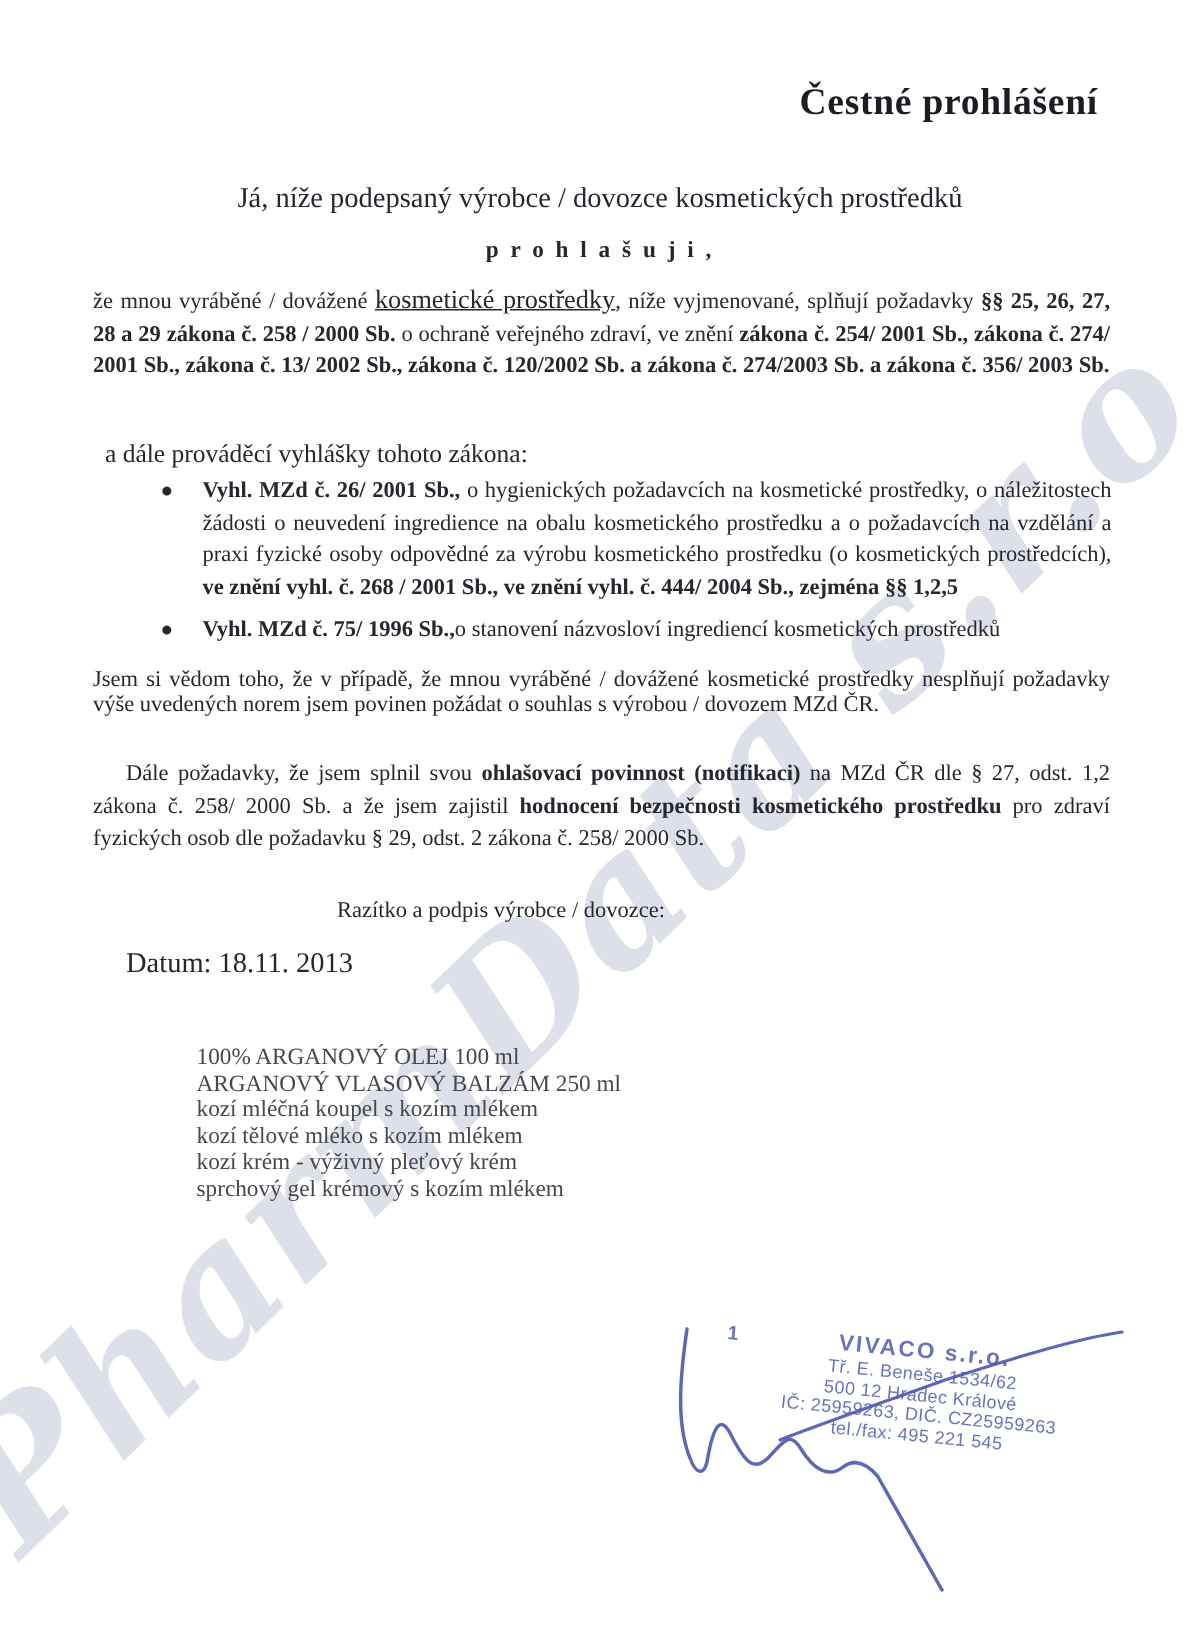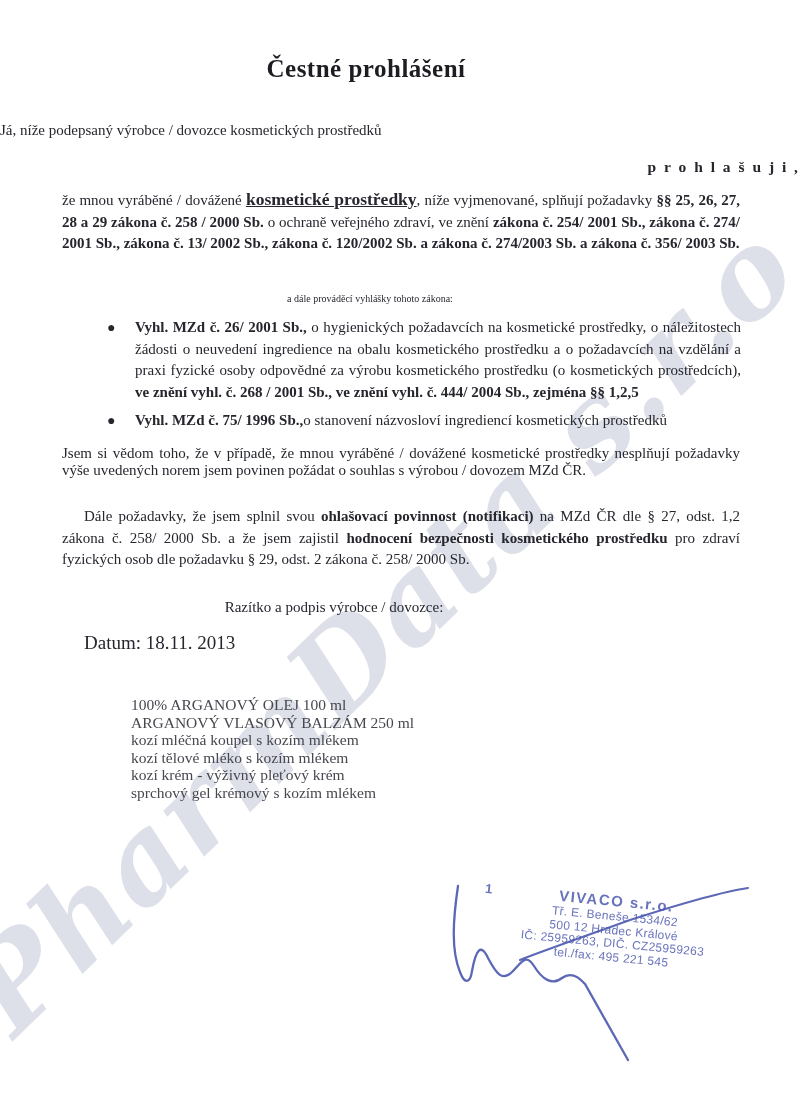--- a/index.html
+++ b/index.html
@@ -10,27 +10,27 @@
   
   .watermark{
     position:absolute;left:-205px;top:545px;width:1200px;text-align:center;
     transform:rotate(-44deg);transform-origin:center;
     font-family:"DejaVu Serif",serif;font-style:italic;font-weight:bold;
     font-size:118px;letter-spacing:2px;white-space:nowrap;
     color:rgba(173,182,199,0.42);z-index:1;pointer-events:none;
   }
   
   .txt{position:absolute;z-index:2;}
-  .doc-title{left:0;top:55px;width:732px;text-align:center;font-size:25px;font-weight:bold;letter-spacing:0.5px;color:#1c1c22;}
-  .intro-line{left:0;top:122px;width:800px;text-align:left;font-size:15px;}
-  .declare-word{left:0;top:158px;width:800px;text-align:right;font-size:15.5px;font-weight:bold;letter-spacing:2px;}
+  .doc-title{left:0;top:55px;width:732px;text-align:right;font-size:25px;font-weight:bold;letter-spacing:0.5px;color:#1c1c22;}
+  .intro-line{left:0;top:122px;width:800px;text-align:center;font-size:19px;}
+  .declare-word{left:0;top:158px;width:800px;text-align:center;font-size:15.5px;font-weight:bold;letter-spacing:2px;}
   .para1{left:62px;top:189px;width:678px;font-size:15px;line-height:21.5px;text-align:justify;}
-  .emph-big{font-size:17.5px;font-weight:bold;text-decoration:underline;}
+  .emph-big{font-size:17.5px;font-weight:normal;text-decoration:underline;}
   .b{font-weight:bold;}
-  .decrees-intro{left:70px;top:293px;width:600px;font-size:10px;text-align:center;}
+  .decrees-intro{left:70px;top:293px;width:600px;font-size:17px;}
   .bullets{left:105px;top:317px;width:636px;font-size:15px;line-height:21.5px;}
   .bullet-item{position:relative;padding-left:30px;text-align:justify;margin-bottom:7px;}
   .bullet-dot{position:absolute;left:2px;top:0;font-size:14px;}
   .para-aware{left:62px;top:445px;width:678px;font-size:15px;line-height:17px;text-align:justify;}
   .para-notify{left:62px;top:506px;width:678px;font-size:15px;line-height:21.5px;text-align:justify;text-indent:22px;}
   .stamp-caption{left:84px;top:599px;width:500px;font-size:15px;text-align:center;}
   .date-line{left:84px;top:632px;width:400px;font-size:19px;}
   .products{left:83px;top:696px;width:560px;font-size:15.5px;line-height:17.5px;color:#47474f;margin-left:48px;}
   
   .stamp{

